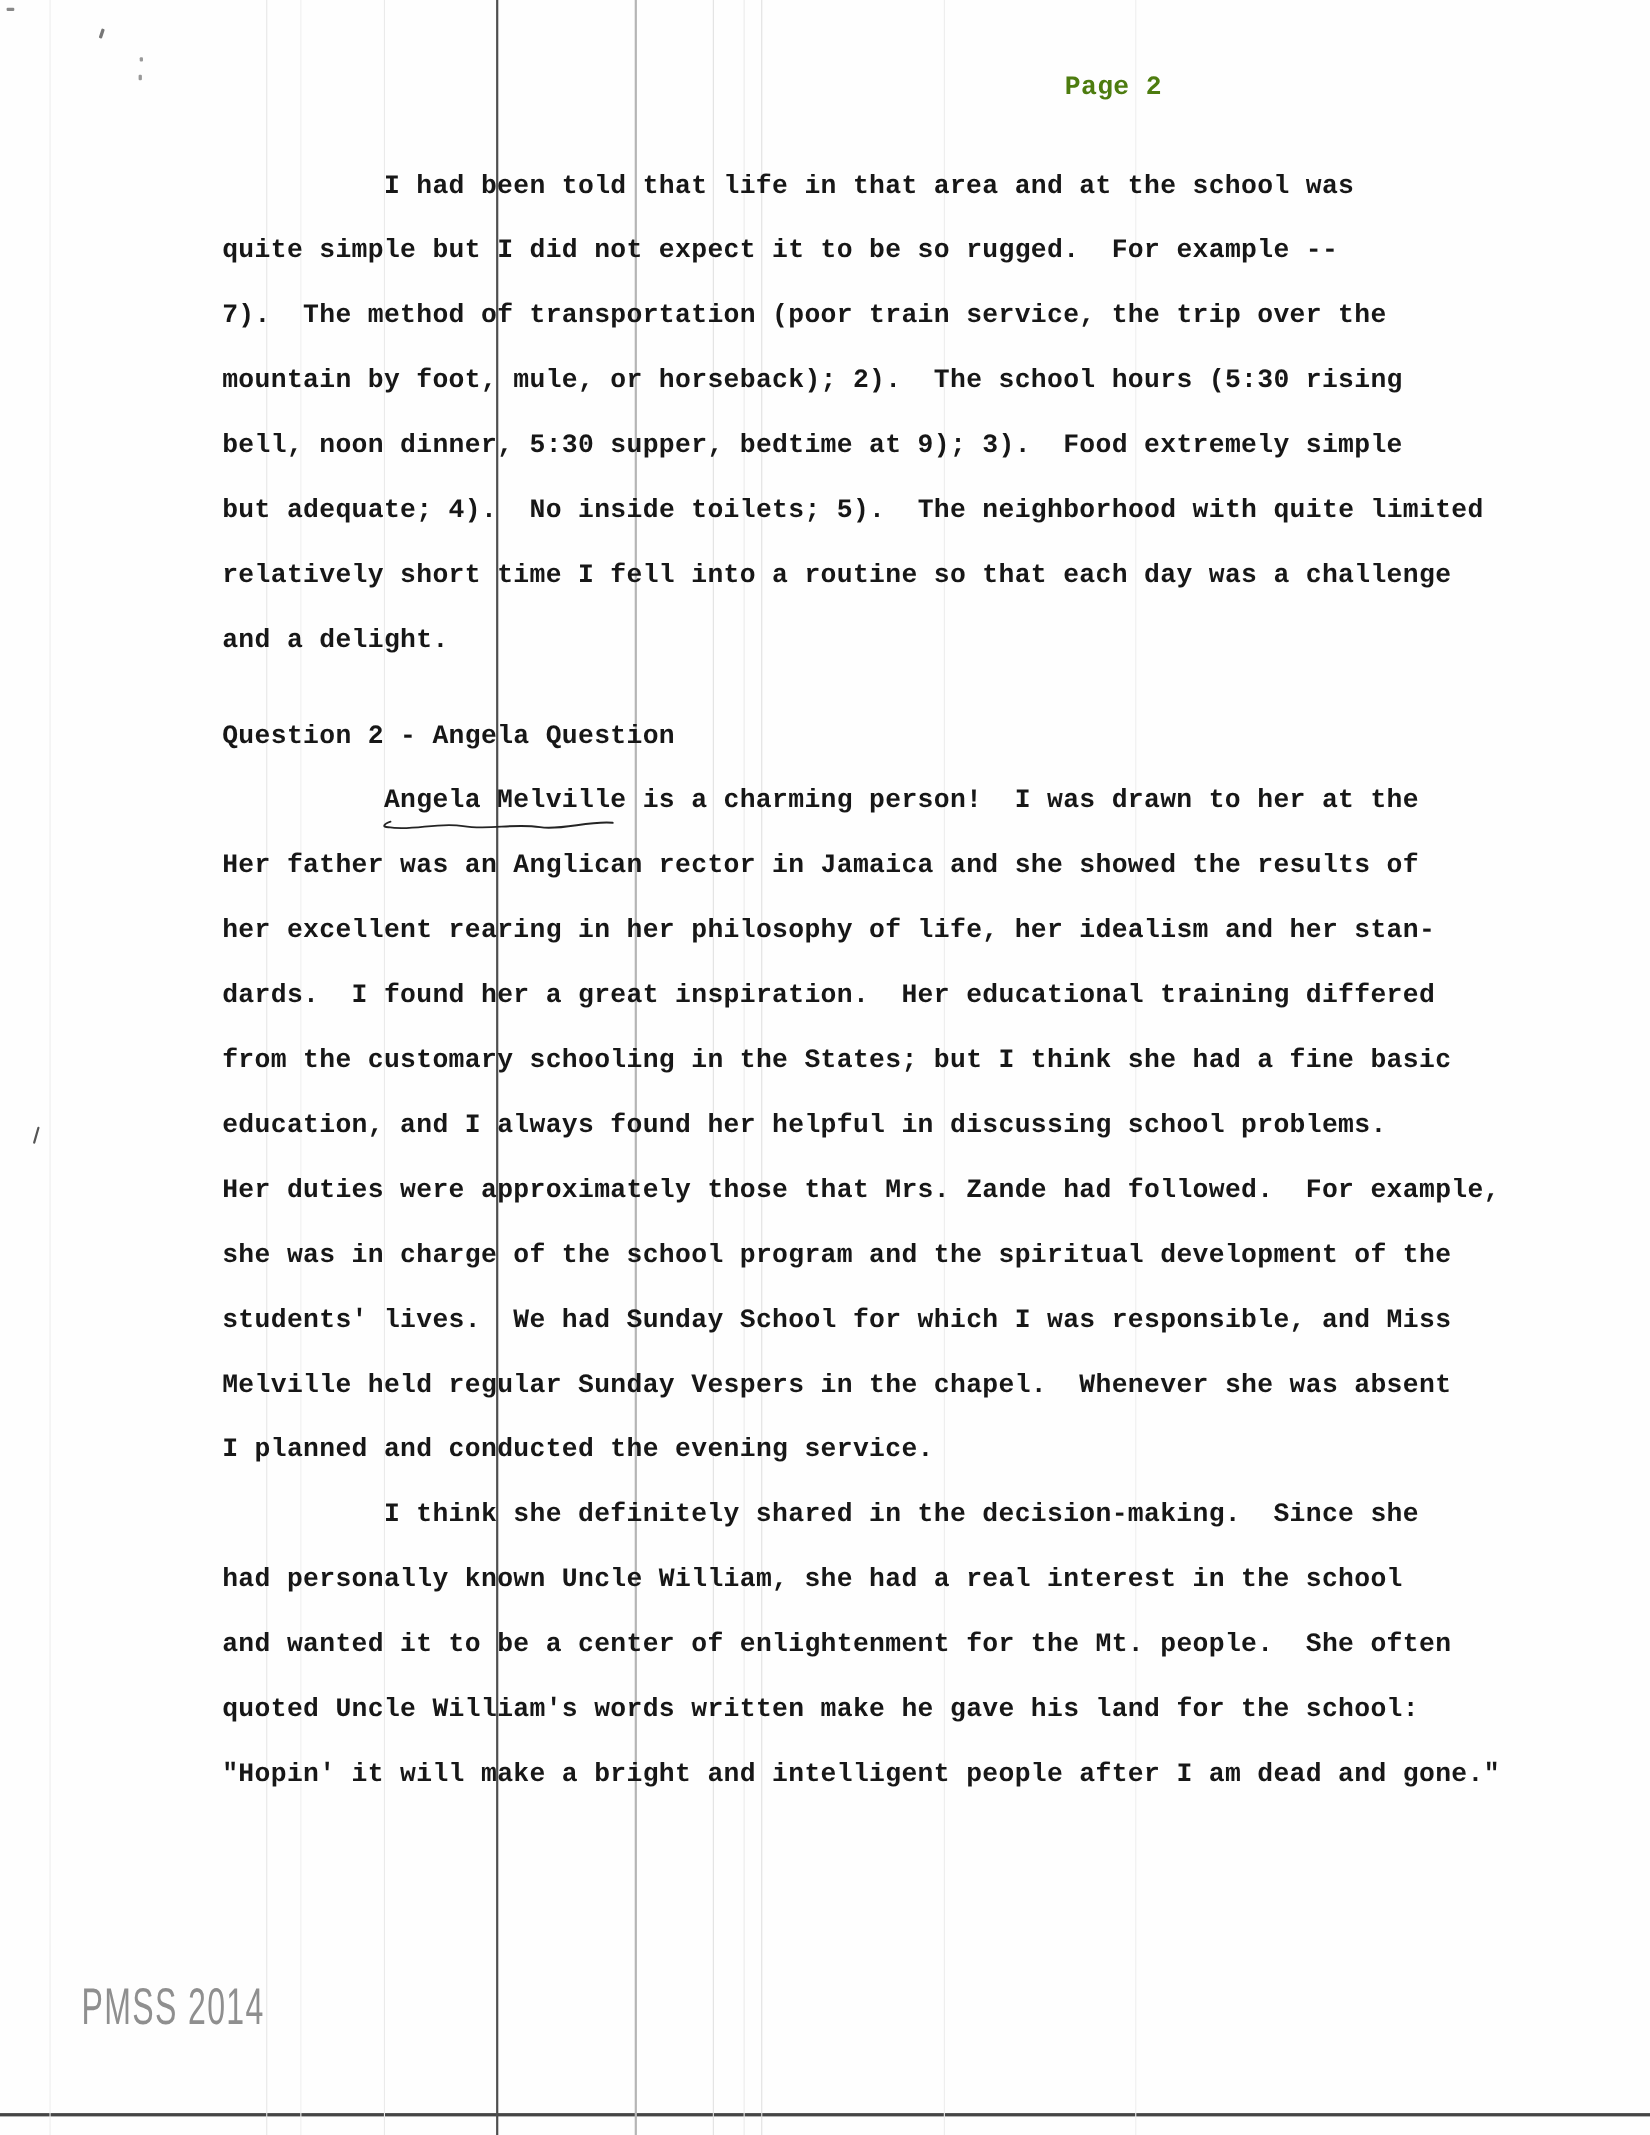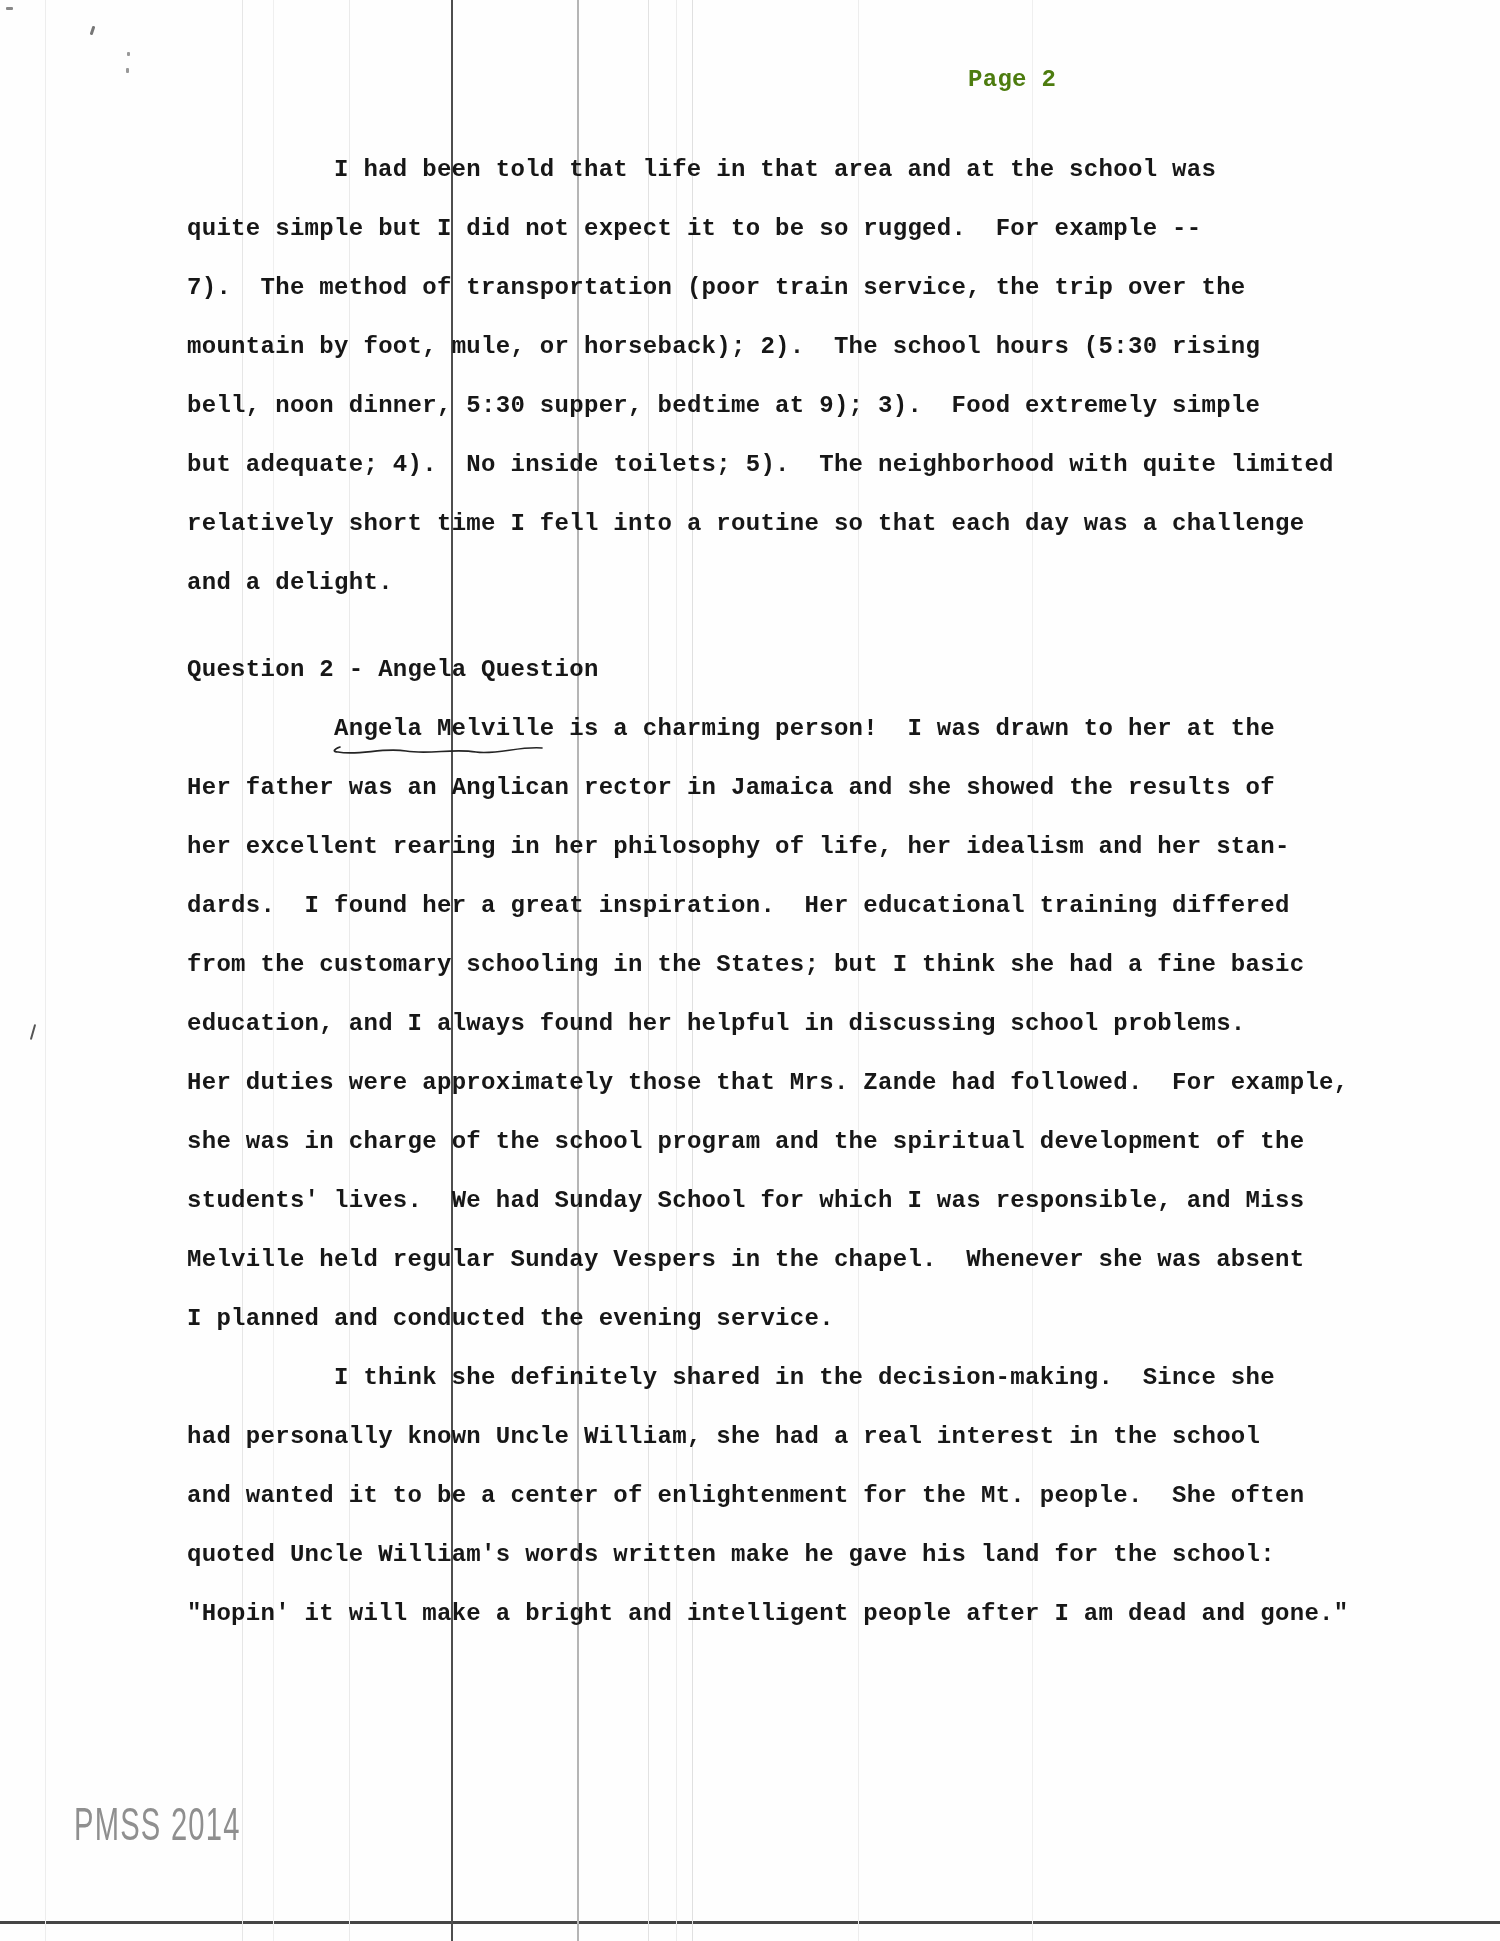--- a/index.html
+++ b/index.html
@@ -10,21 +10,21 @@
   }
   
   .vline{position:absolute;top:0;bottom:0;z-index:1;}
   
   .hline{position:absolute;left:0;width:1500px;height:3px;background:#454545;top:1921px;z-index:1;}
   .pageno{
     position:absolute;left:968px;top:44px;z-index:3;
     font-size:24px;font-weight:700;color:#4d7c0f;letter-spacing:0.3px;white-space:pre;margin-top:22px;
   }
   .doc{
-    position:absolute;left:187px;top:140px;z-index:2;
+    position:absolute;left:202px;top:140px;z-index:2;
     font-size:24px;font-weight:600;color:#171717;letter-spacing:0.3px;
   }
   .line{height:59px;line-height:59px;white-space:pre;position:relative;}
   .line.indent{padding-left:147px;}
   .line.gap-before{margin-top:28px;}
   .u{text-underline-offset:5px;text-decoration-thickness:2px;}
   .wavy{position:absolute;left:143px;top:44px;z-index:3;}
   .watermark{
     position:absolute;left:74px;top:1796px;z-index:2;
     font-family:"Liberation Sans","DejaVu Sans",sans-serif;

